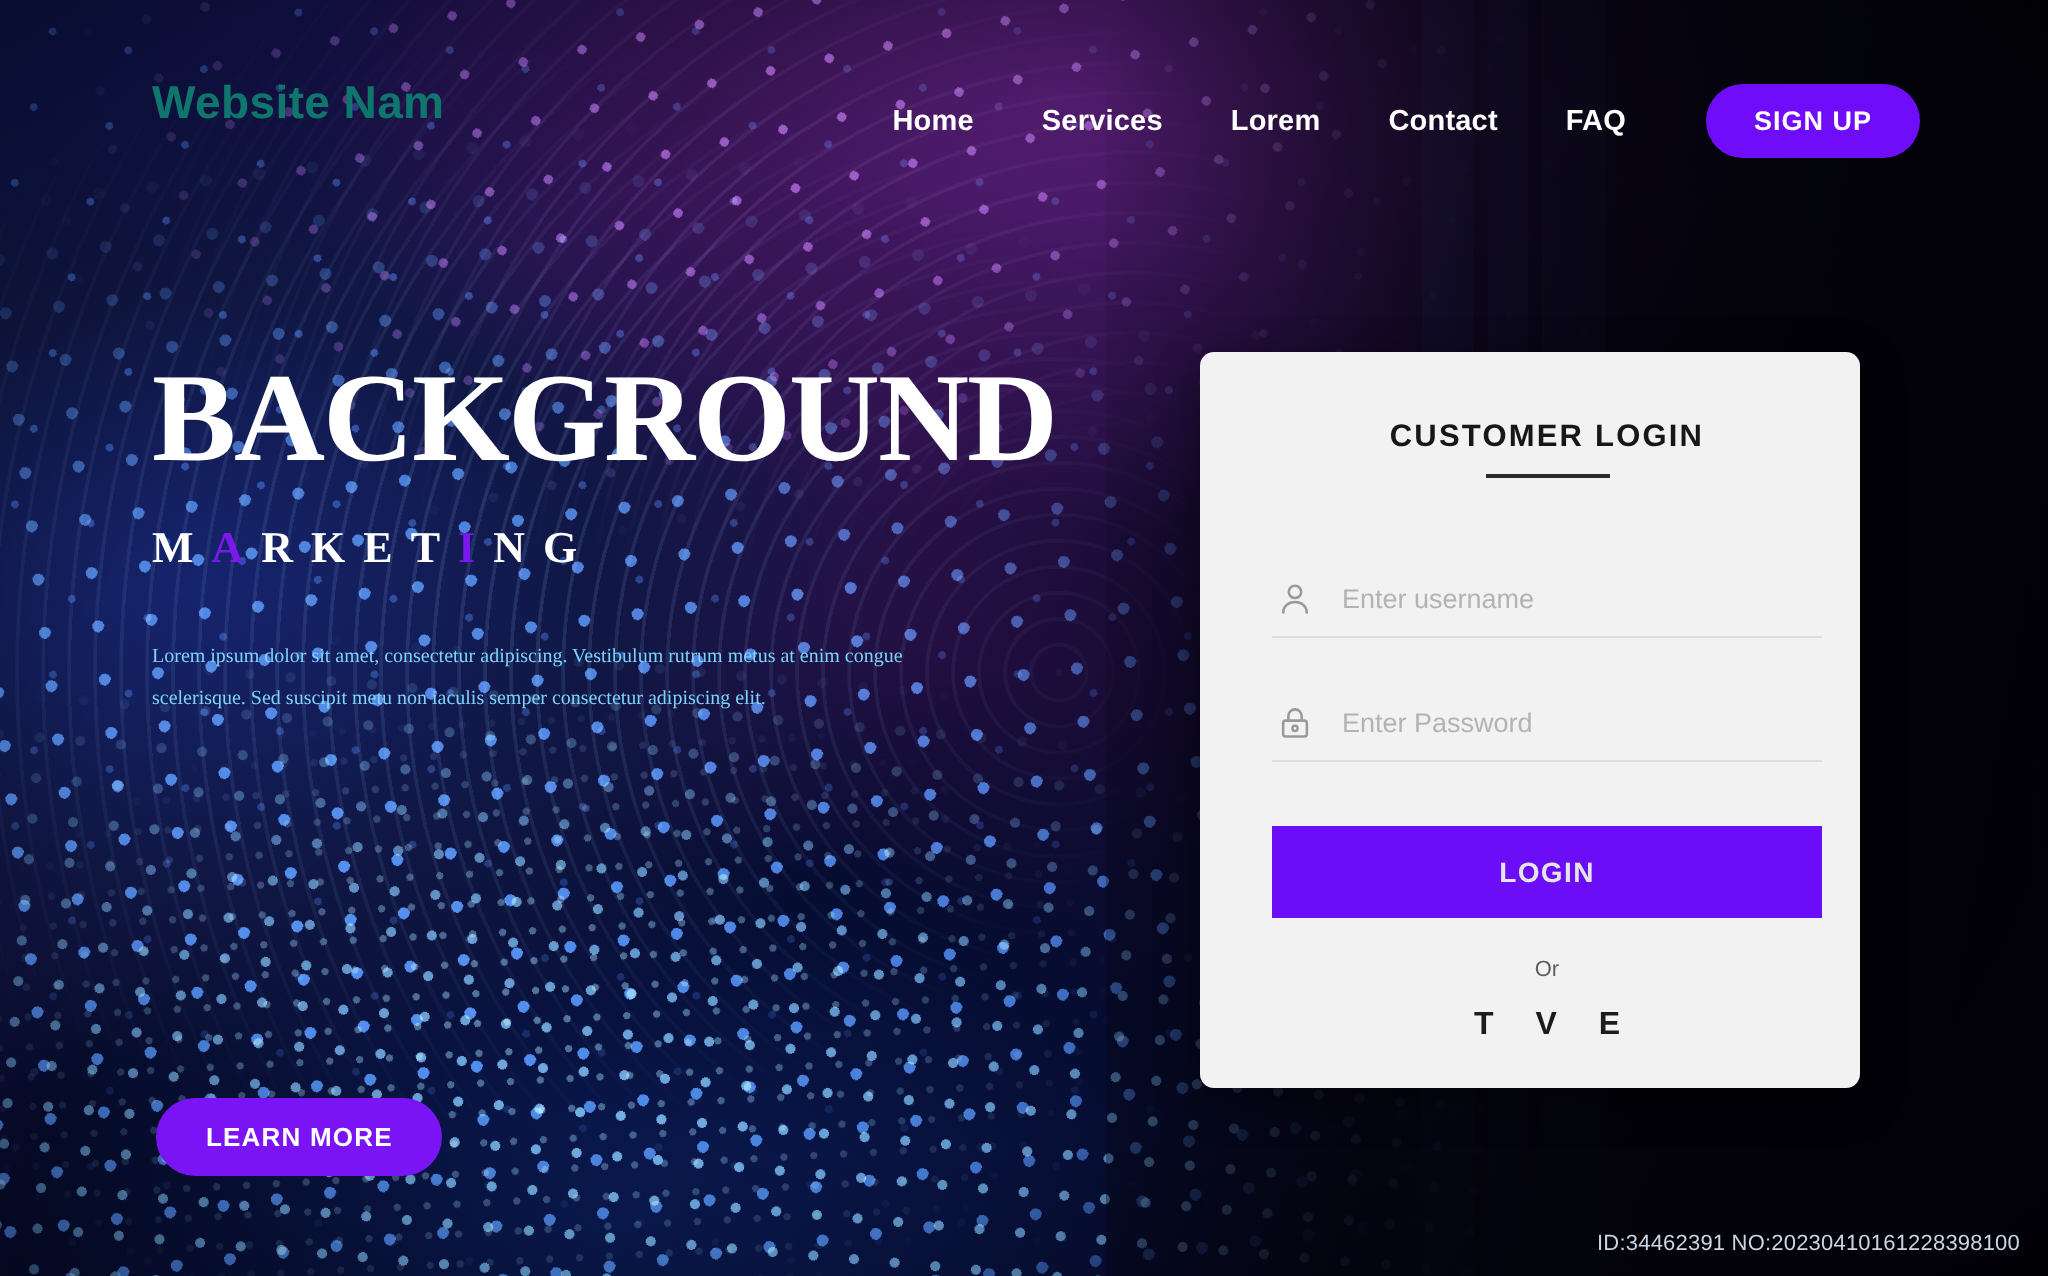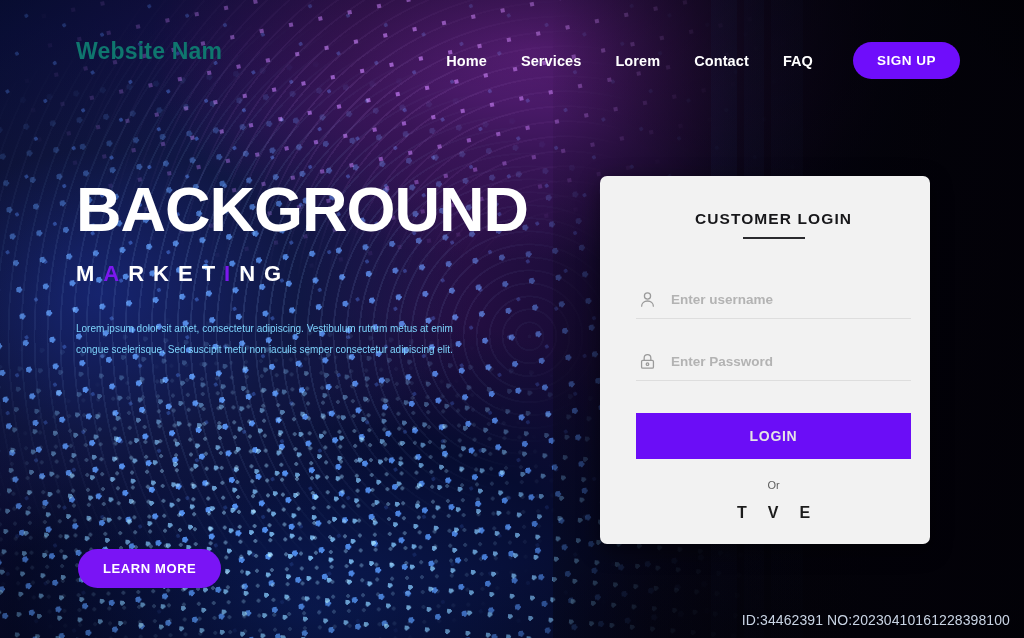--- a/index.html
+++ b/index.html
@@ -157,20 +157,21 @@
     padding:11px 24px;
     cursor:pointer;
     font-family:"Liberation Sans", sans-serif;
     white-space:nowrap;
   }
 
   
   .hero {
     position:absolute; left:76px; top:178px; width:480px;
     z-index:5;
+    font-family:Liberation Serif, serif;
   }
   .hero-title {
     color:#ffffff;
     font-size:63px;
     font-weight:bold;
     letter-spacing:-1px;
     line-height:1;
     white-space:nowrap;
   }
   .hero-sub {
@@ -243,21 +244,20 @@
     color:#9a9a9a;
   }
   .field-icon svg { display:block; }
   .field-input {
     flex:1 1 auto;
     border:none; outline:none; background:transparent;
     font-family:"Liberation Sans", sans-serif;
     font-size:13.5px;
     color:#3a3a3a;
     padding:0;
-    font-weight:bold;
   }
   .field-input::placeholder { color:#b3b3b3; }
 
   .login-btn {
     display:block;
     width:100%;
     margin-top:32px;
     background:#6b0df7;
     color:#e5e5e5;
     border:none;
@@ -304,21 +304,21 @@
   .wm-url {
     color:#ffffff;
     font-size:14px;
     font-weight:bold;
     letter-spacing:.1px;
     text-shadow:0 1px 2px rgba(0,0,0,.7);
   }
   .id-text {
     position:absolute; right:14px; bottom:10px;
     color:#c9d4e4;
-    font-size:14px;
+    font-size:11px;
     letter-spacing:.1px;
     z-index:9;
     white-space:nowrap;
   }
 </style>
 </head>
 <body>
 
 <div class="page">
 

